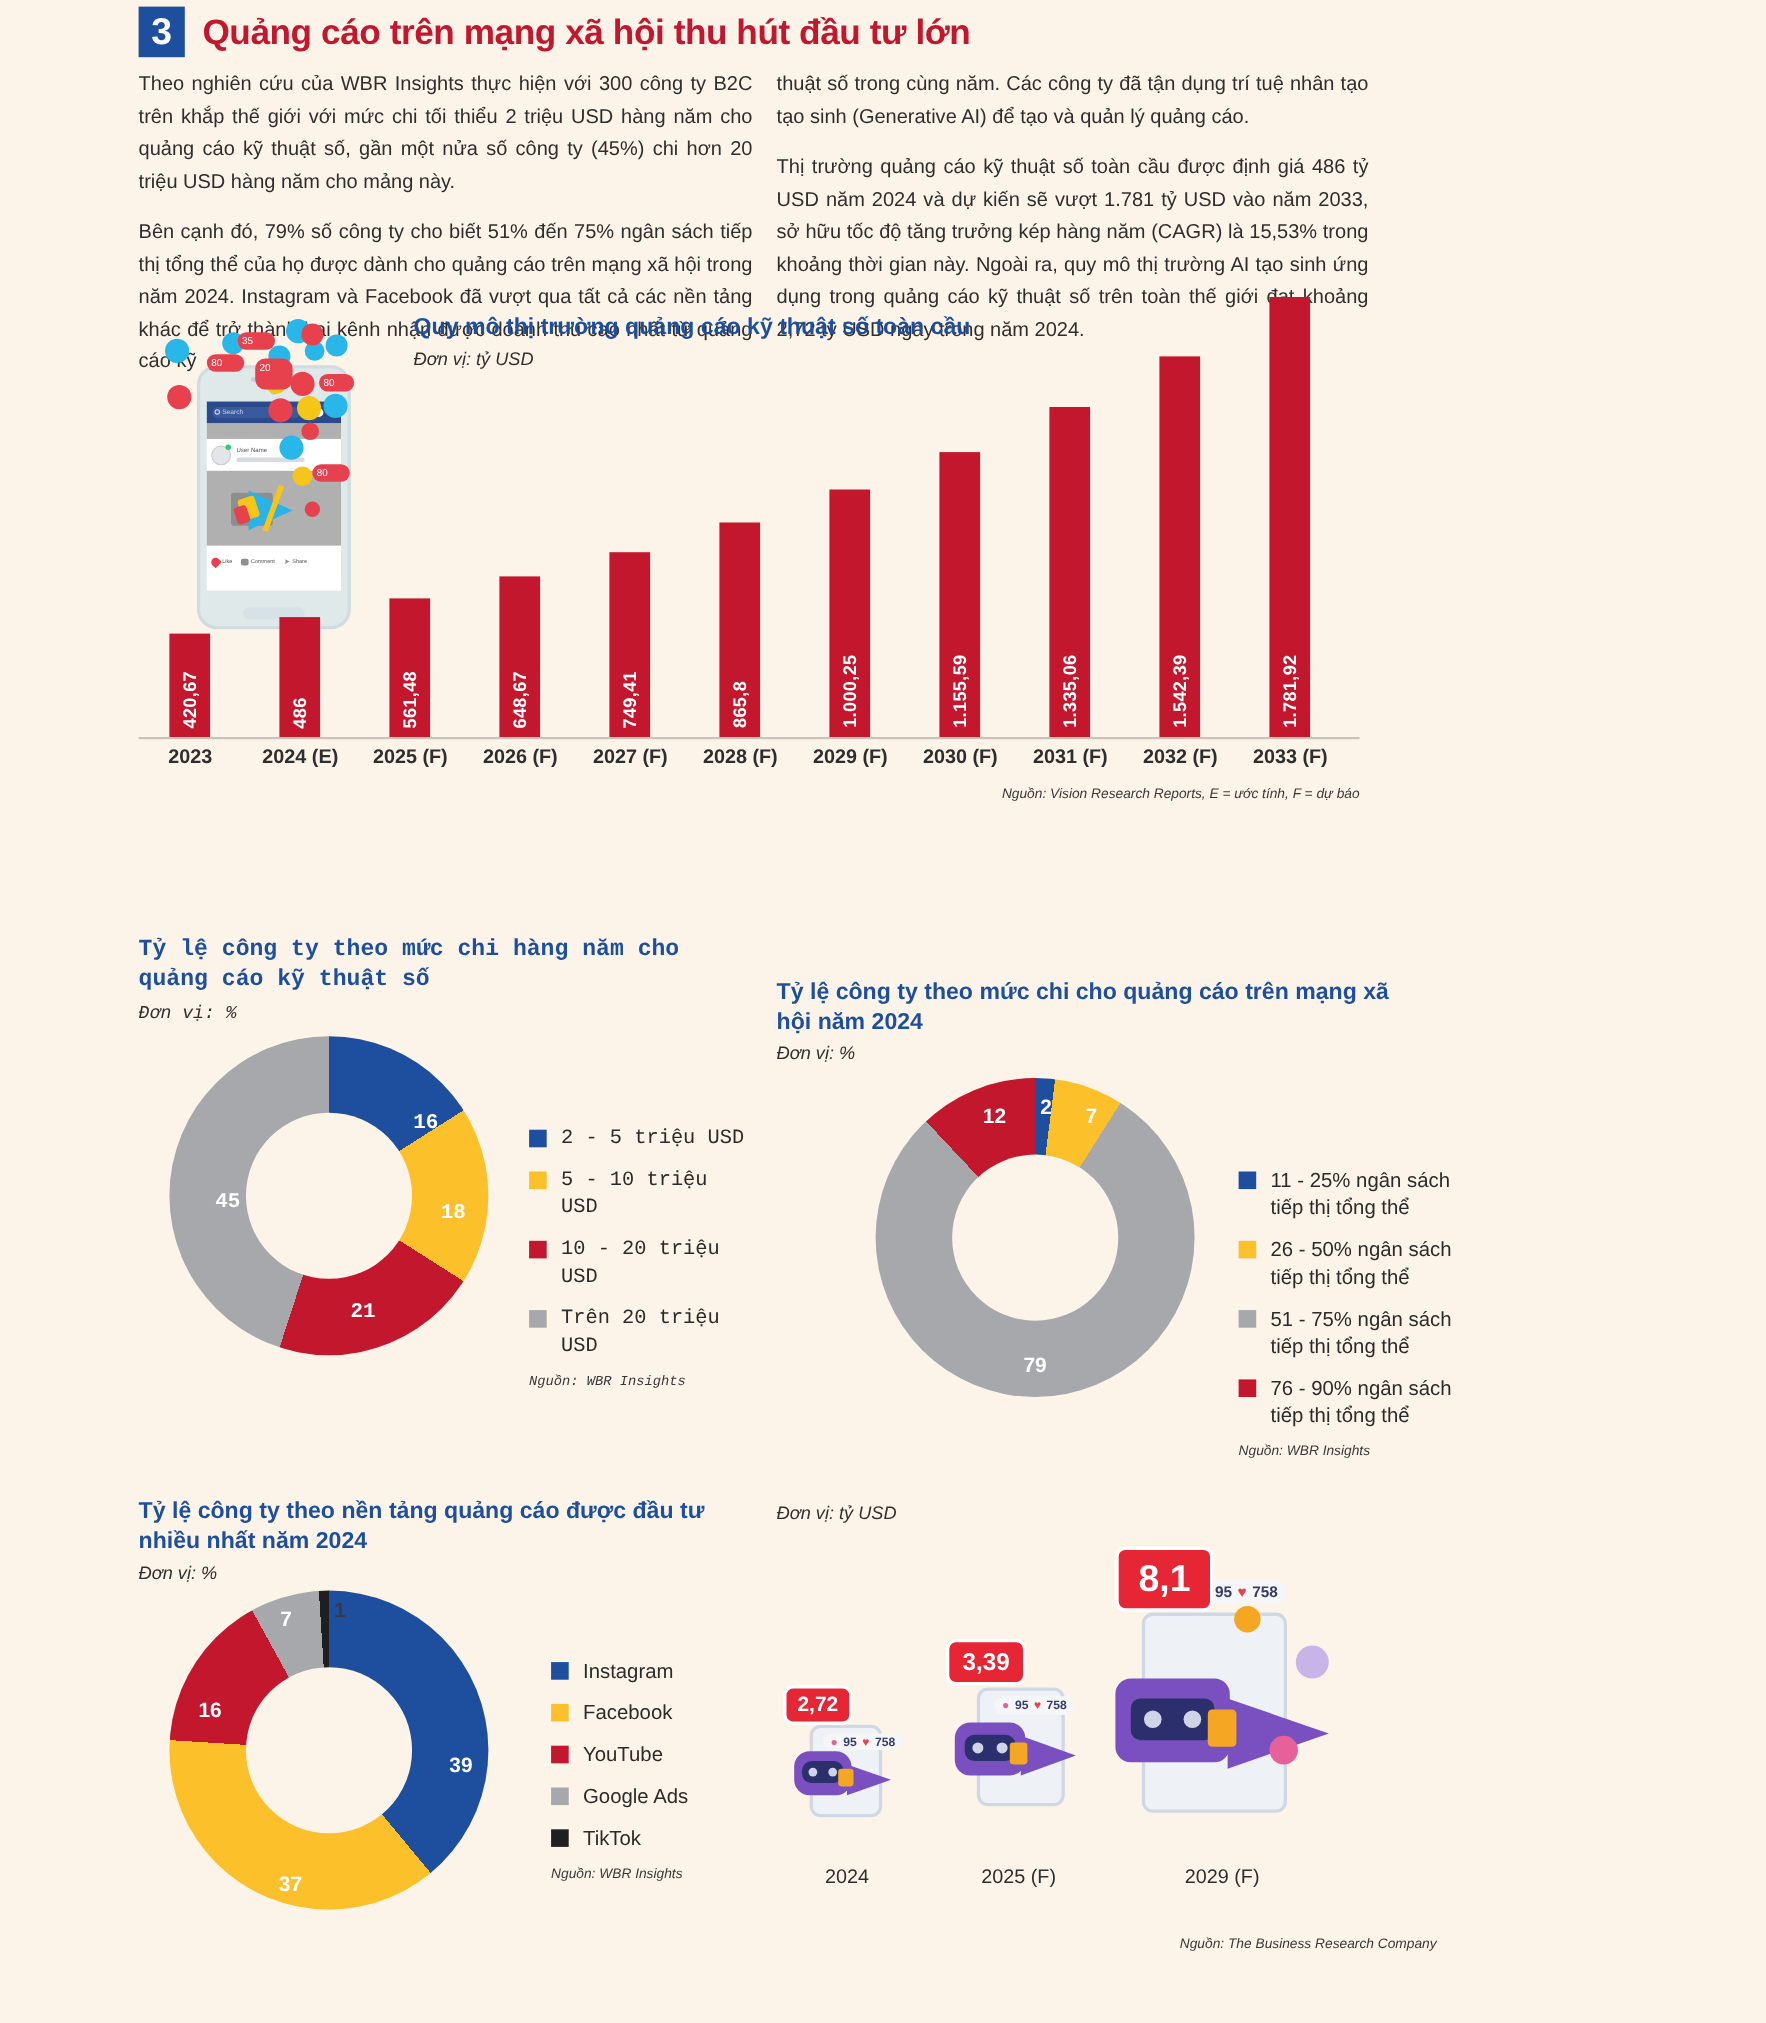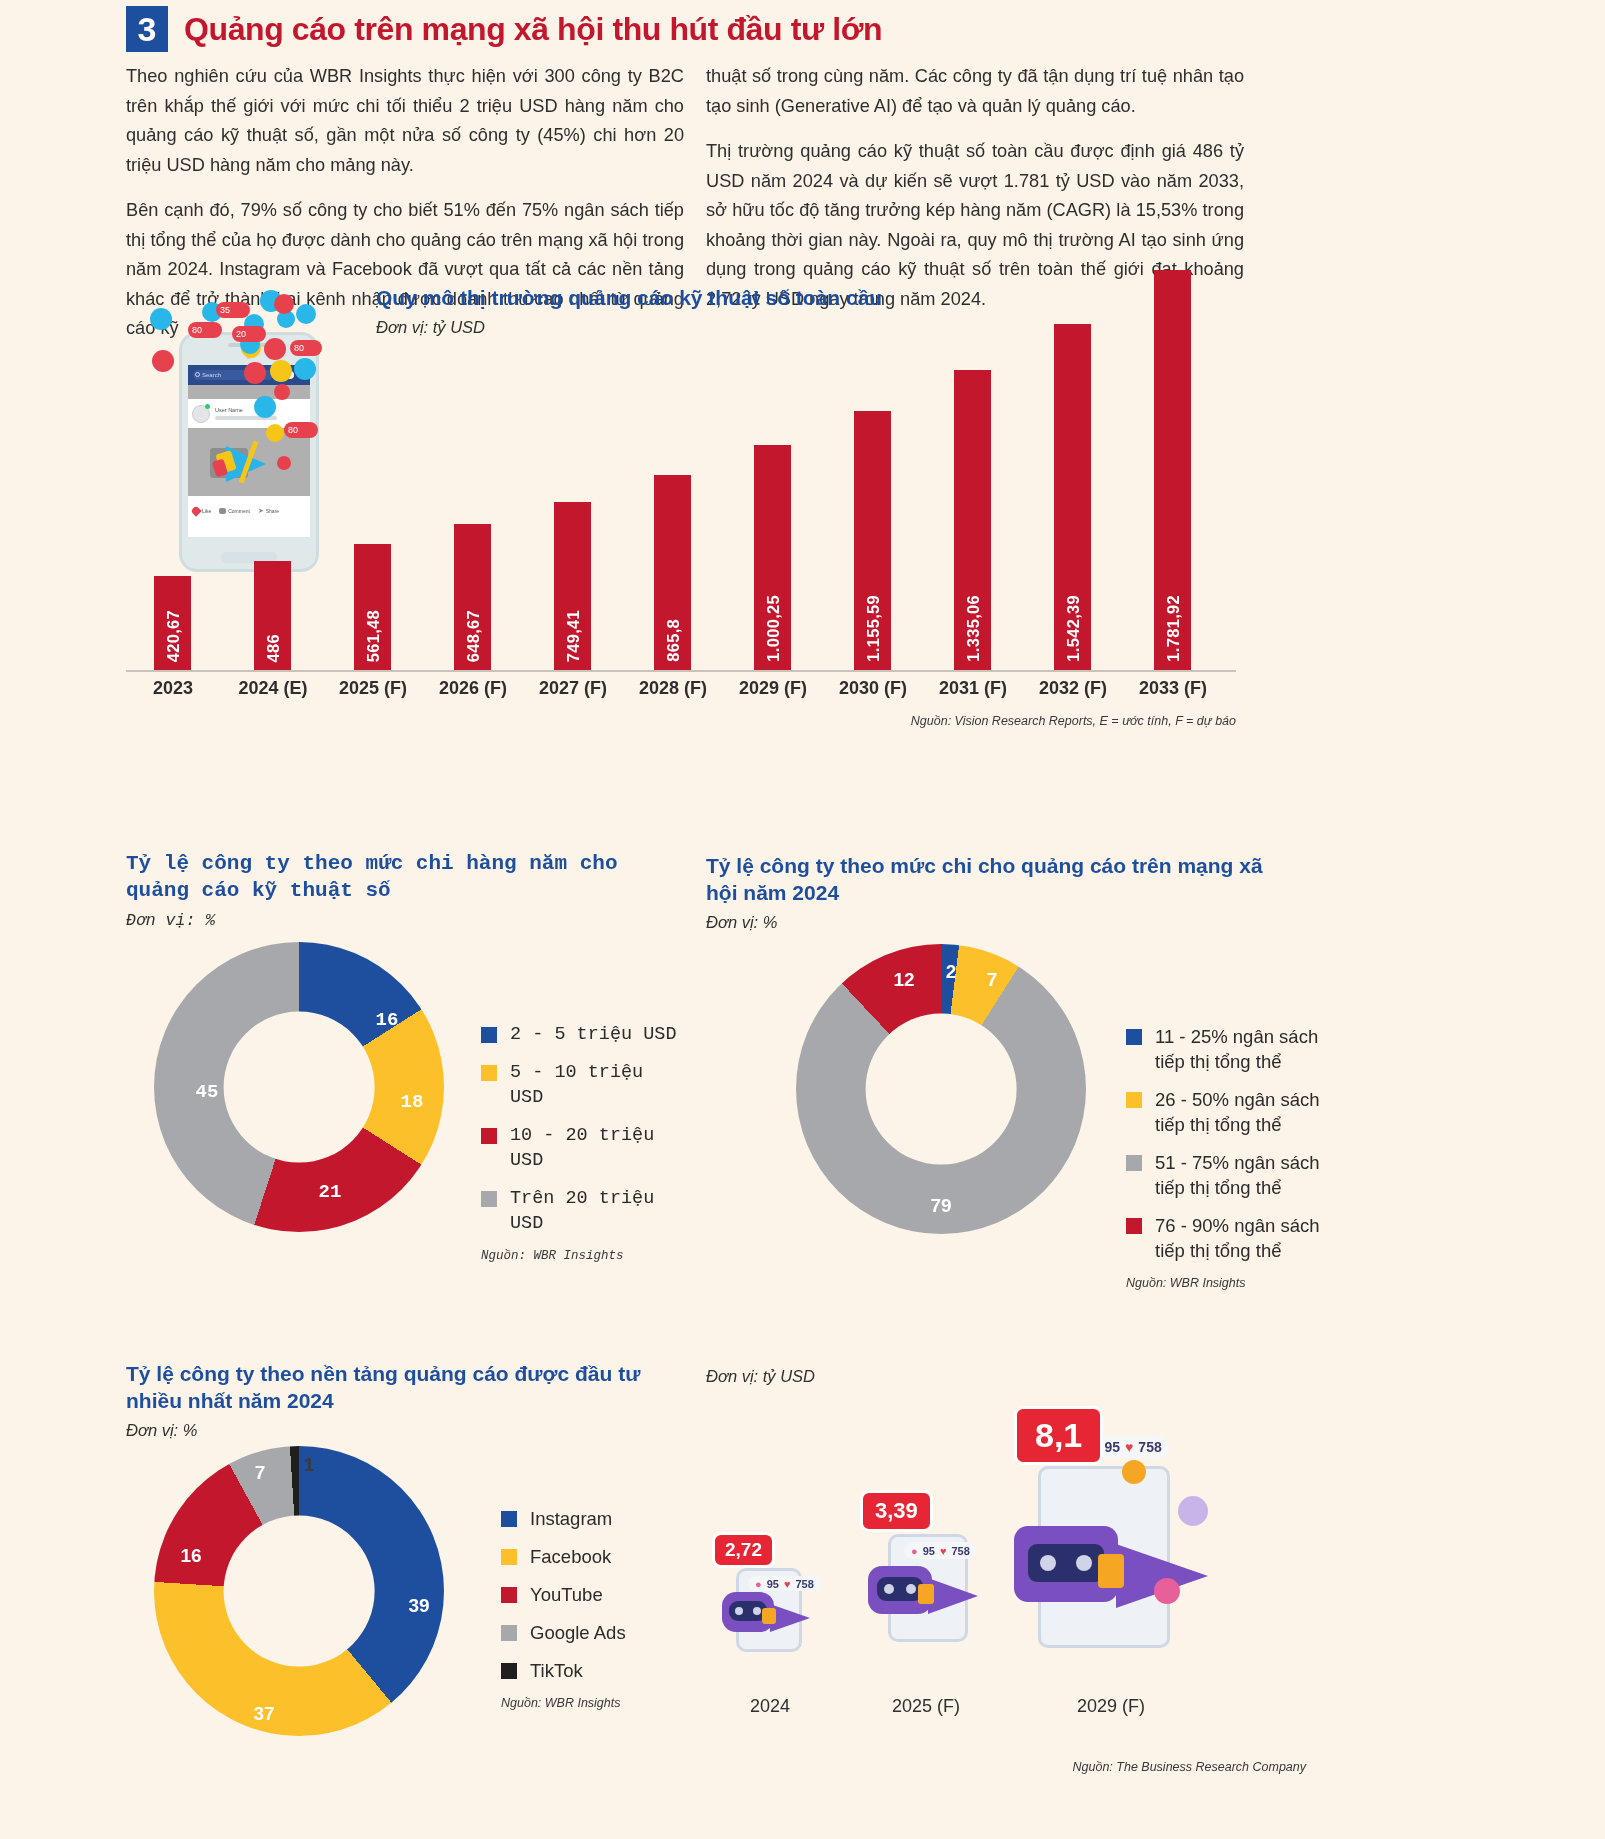--- a/index.html
+++ b/index.html
@@ -180,21 +180,21 @@
       <div class="bubble" style="left:110px;top:116px;width:22px;height:22px;background:#29b6e8;"></div>
       <div class="bubble" style="left:122px;top:144px;width:18px;height:18px;background:#f5c518;"></div>
       <div class="bubble" style="left:133px;top:176px;width:14px;height:14px;background:#e8414e;"></div>
 
       <div class="pill" style="left:72px;top:22px;width:34px;height:16px;">
           <span style="position:absolute;left:4px;top:3px;">35</span>
         </div>
       <div class="pill" style="left:44px;top:42px;width:34px;height:16px;">
           <span style="position:absolute;left:4px;top:3px;">80</span>
         </div>
-      <div class="pill" style="left:88px;top:46px;width:34px;height:16px;">
+      <div class="pill" style="left:88px;top:46px;width:34px;height:28px;">
           <span style="position:absolute;left:4px;top:3px;">20</span>
         </div>
       <div class="pill" style="left:146px;top:60px;width:32px;height:16px;">
           <span style="position:absolute;left:4px;top:3px;">80</span>
         </div>
       <div class="pill" style="left:140px;top:142px;width:34px;height:16px;">
           <span style="position:absolute;left:4px;top:3px;">80</span>
         </div>
     </div>
 
@@ -309,21 +309,21 @@
           <span class="lg-txt">10  - 20 triệu USD</span>
         </div>
       <div class="legend-row">
           <span class="sw" style="background:#a6a8ab;"></span>
           <span class="lg-txt">Trên 20 triệu USD</span>
         </div>
       <div class="src-note" style="margin-top:2px;">Nguồn: WBR Insights</div>
     </div>
   </div>
 
-  <div class="block" style="left:706px; top:852px; width:560px; height:470px;">
+  <div class="block" style="left:706px; top:888px; width:560px; height:470px;">
     <div class="sec-title">Tỷ lệ công ty theo mức chi cho quảng cáo trên mạng xã hội năm 2024</div>
     <div class="sec-unit">Đơn vị: %</div>
 
     <div class="donut-wrap" style="left:90px; top:92px;">
       <div class="donut" style="width:290px;height:290px;
         background: conic-gradient(#1d4f9e 0deg 7.2deg, #fbc02a 7.2deg 32.4deg, #a6a8ab 32.4deg 316.8deg, #c3172e 316.8deg 360deg);"></div>
       <div class="d-lab w" style="left:155px; top:28px;">2</div>
       <div class="d-lab w" style="left:196px; top:36px;">7</div>
       <div class="d-lab w" style="left:145px; top:262px;">79</div>
       <div class="d-lab w" style="left:108px; top:36px;">12</div>

